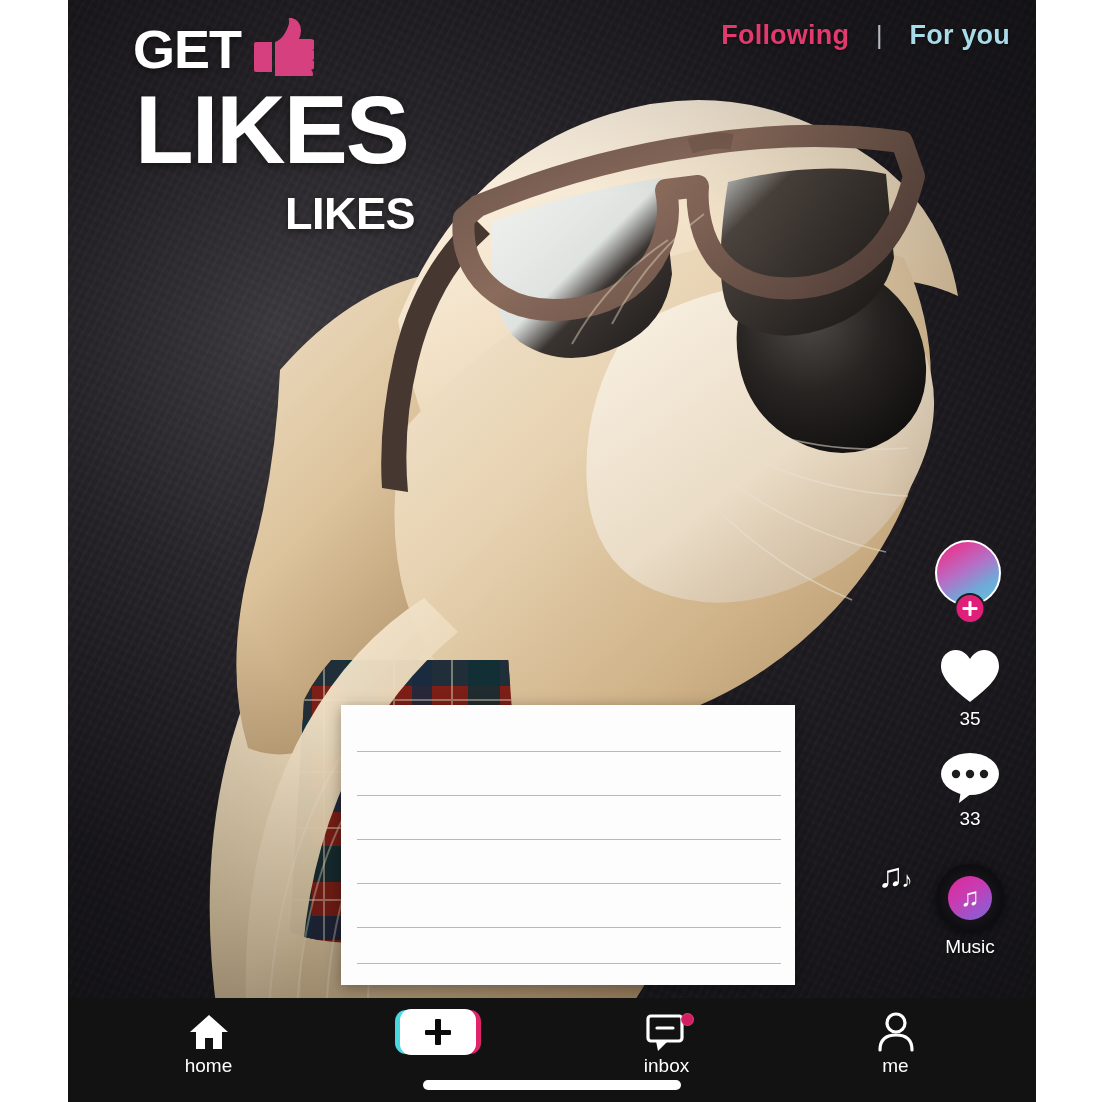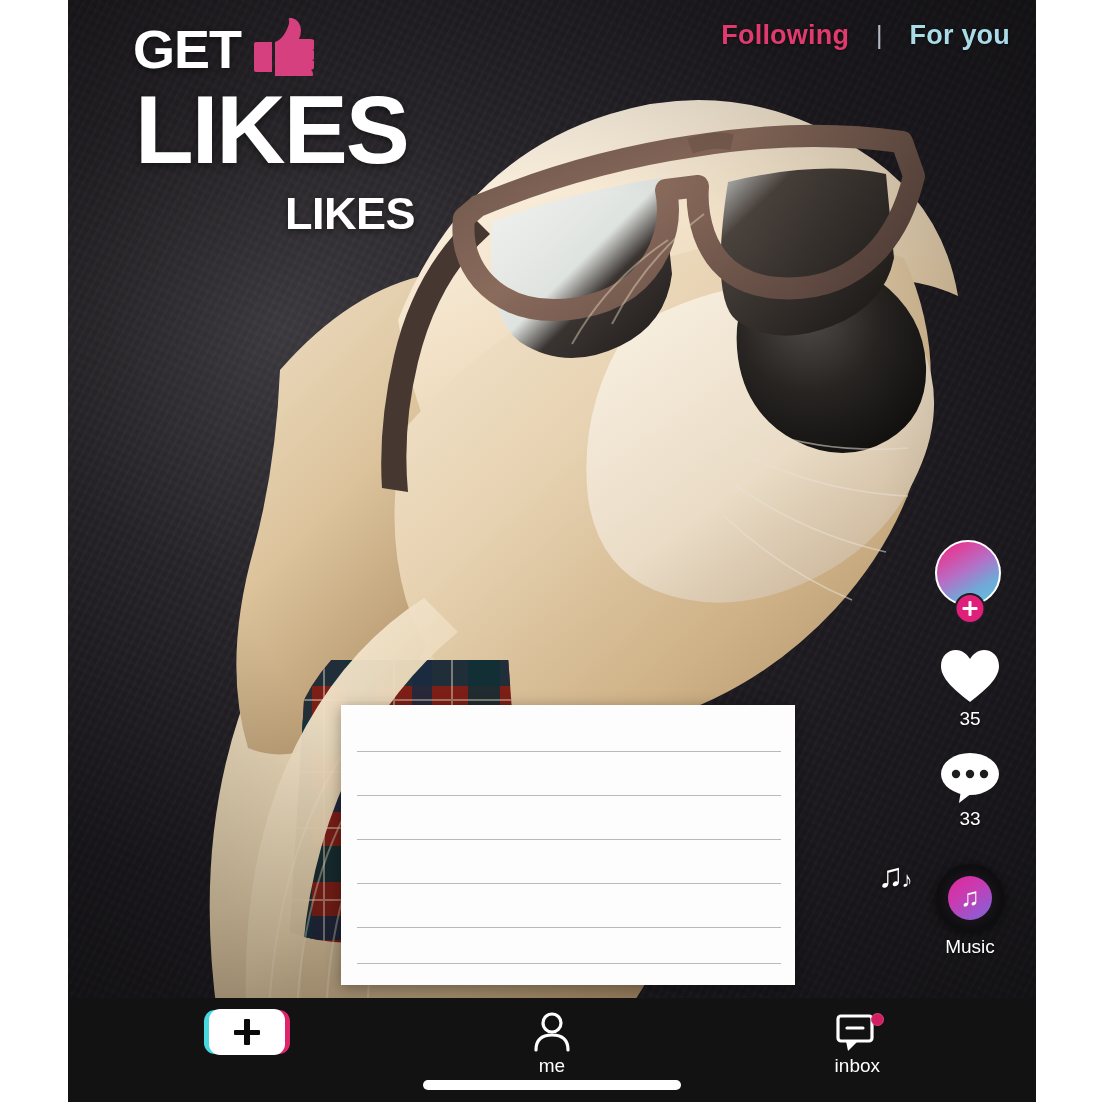--- a/index.html
+++ b/index.html
@@ -586,50 +586,58 @@
           <div class="disc-inner">
             <span class="disc-note">♫</span>
           </div>
         </div>
         <span class="rail-label">Music</span>
       </div>
     </div>
 
     <div class="bottom-nav">
 
+      <div class="nav-item">
+        <div class="nav-icon-box">
+          <svg width="40" height="38" viewBox="0 0 40 38">
+            <path d="M20 2 L39 19 L33 19 L33 36 L24 36 L24 25 L16 25 L16 36 L7 36 L7 19 L1 19 z" fill="#ffffff"></path>
+          </svg>
+        </div>
+        <span class="nav-label">home</span>
+      </div>
 
 
       <div class="nav-item">
         <div class="nav-icon-box">
           <div class="create-btn">
             <div class="create-plus"></div>
           </div>
         </div>
         <span class="nav-label"></span>
-      </div>
-
-      <div class="nav-item">
-        <div class="nav-icon-box">
-          <svg width="38" height="40" viewBox="0 0 38 40">
-            <circle cx="19" cy="11" r="9" fill="none" stroke="#ffffff" stroke-width="3.2"></circle>
-            <path d="M3 38 C3 27 10 23 19 23 C28 23 35 27 35 38" fill="none" stroke="#ffffff" stroke-width="3.2" stroke-linecap="round"></path>
-          </svg>
-        </div>
-        <span class="nav-label">me</span>
       </div>
 
       <div class="nav-item">
         <div class="nav-icon-box">
           <svg width="44" height="40" viewBox="0 0 44 40">
             <rect x="3" y="4" width="34" height="25" rx="3" fill="none" stroke="#ffffff" stroke-width="3.2"></rect>
             <path d="M11 29 L13 39 L23 29 z" fill="#ffffff"></path>
             <path d="M12 16 H28" stroke="#ffffff" stroke-width="3.2" stroke-linecap="round"></path>
           </svg>
         </div>
         <div class="notif-dot"></div>
         <span class="nav-label">inbox</span>
       </div>
+
+      <div class="nav-item">
+        <div class="nav-icon-box">
+          <svg width="38" height="40" viewBox="0 0 38 40">
+            <circle cx="19" cy="11" r="9" fill="none" stroke="#ffffff" stroke-width="3.2"></circle>
+            <path d="M3 38 C3 27 10 23 19 23 C28 23 35 27 35 38" fill="none" stroke="#ffffff" stroke-width="3.2" stroke-linecap="round"></path>
+          </svg>
+        </div>
+        <span class="nav-label">me</span>
+      </div>
     </div>
 
     <div class="home-indicator"></div>
 
   </div>
 </div>
 
 </body></html>

